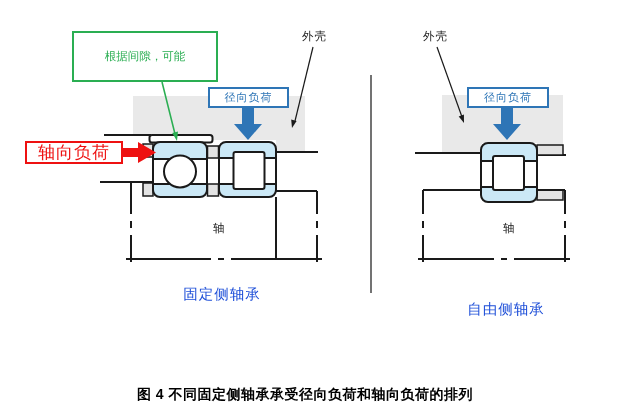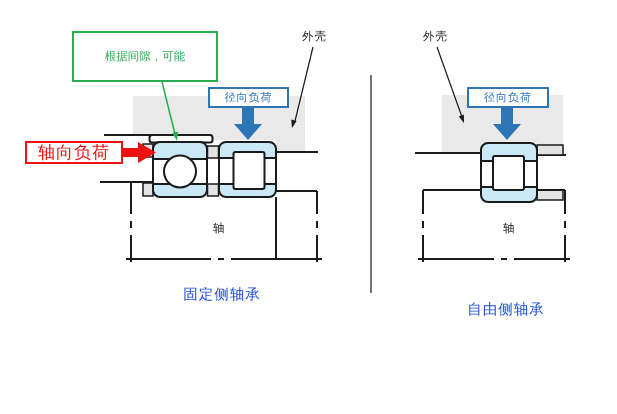--- a/index.html
+++ b/index.html
@@ -146,13 +146,14 @@
 
   <div class="lbl" style="left:302px;top:29px;">外壳</div>
   <div class="lbl" style="left:423px;top:29px;">外壳</div>
 
   <div class="lbl" style="left:213px;top:221px;">轴</div>
   <div class="lbl" style="left:503px;top:221px;">轴</div>
 
   <div class="sub" style="left:222px;top:285px;">固定侧轴承</div>
   <div class="sub" style="left:506px;top:300px;">自由侧轴承</div>
 
+  <div class="caption">图 4 不同固定侧轴承承受径向负荷和轴向负荷的排列</div>
 </div>
 
 </body></html>

